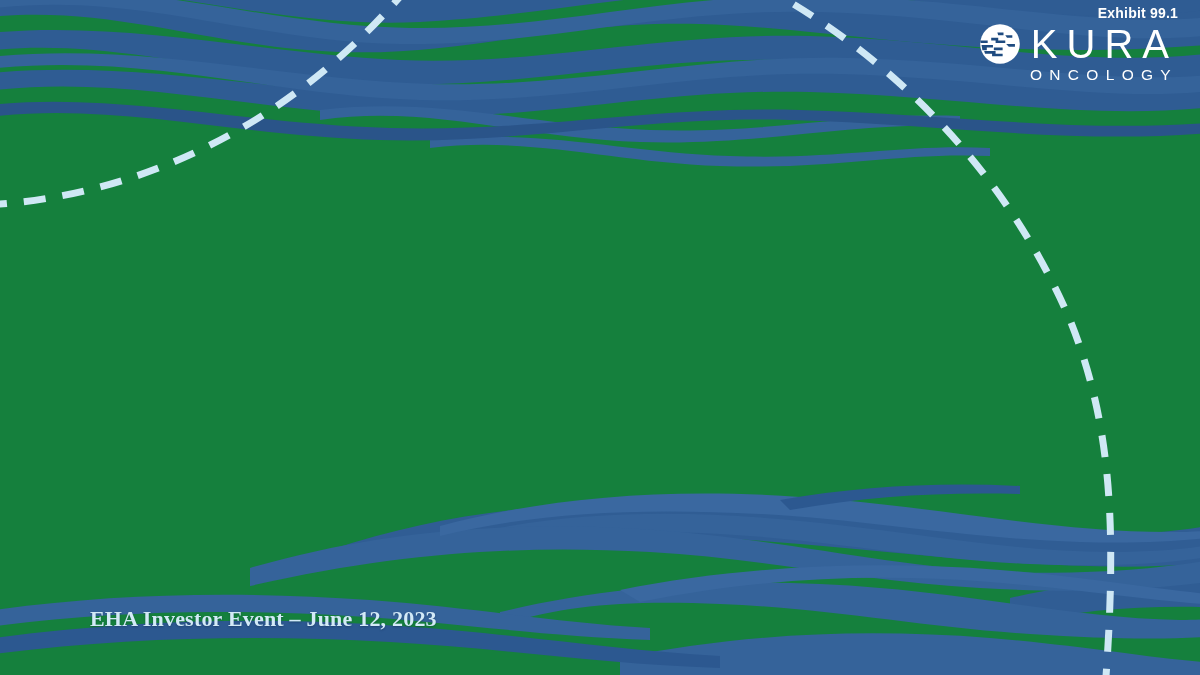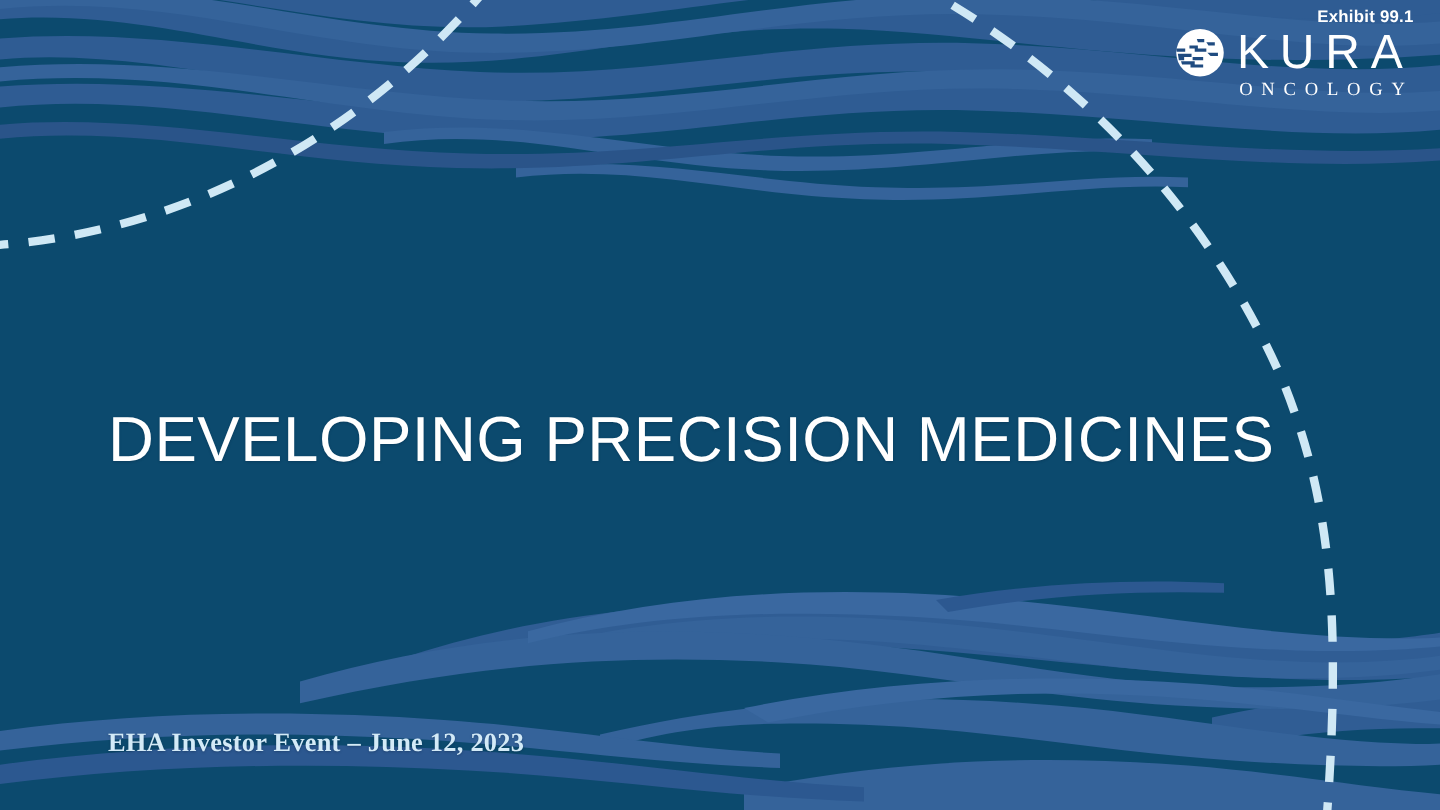--- a/index.html
+++ b/index.html
@@ -5,21 +5,21 @@
   html, body {
     margin: 0;
     padding: 0;
     background: #11304f;
   }
   #slide {
     position: relative;
     width: 1200px;
     height: 675px;
     overflow: hidden;
-    background: #0c4a6e;
+    background: #15803d;
     font-family: "Liberation Sans", sans-serif;
     -webkit-font-smoothing: antialiased;
   }
 
   
   .bg-layer {
     position: absolute;
     inset: 0;
     width: 1200px;
     height: 675px;
@@ -66,21 +66,20 @@
     padding-left: 2px;
   }
   #logo-subword {
     color: #ffffff;
     font-size: 15.5px;
     font-weight: normal;
     letter-spacing: 7.3px;
     line-height: 1;
     margin-top: 1px;
     padding-right: 0px;
-    font-family: Liberation Serif, serif;
   }
 
   
   #headline {
     position: absolute;
     left: 90px;
     top: 277px;
     color: #ffffff;
     font-size: 53px;
     font-weight: 300;
@@ -169,18 +168,17 @@
           <path d="M64,50 L84,50 L84,56 L70,56 Z"></path>
           <path d="M44,24 L58,24 L58,30 L46,30 Z"></path>
         </g>
       </svg>
       <div id="logo-wordmark">KURA</div>
     </div>
     <div id="logo-subword">ONCOLOGY</div>
   </div>
 
   <div id="headline">
-    <span class="hl-line">DEVELOPING PRECISION MEDICINES</span>
   </div>
 
   <div id="footer-text">EHA Investor Event – June 12, 2023</div>
 
 </div>
 
 </body></html>

